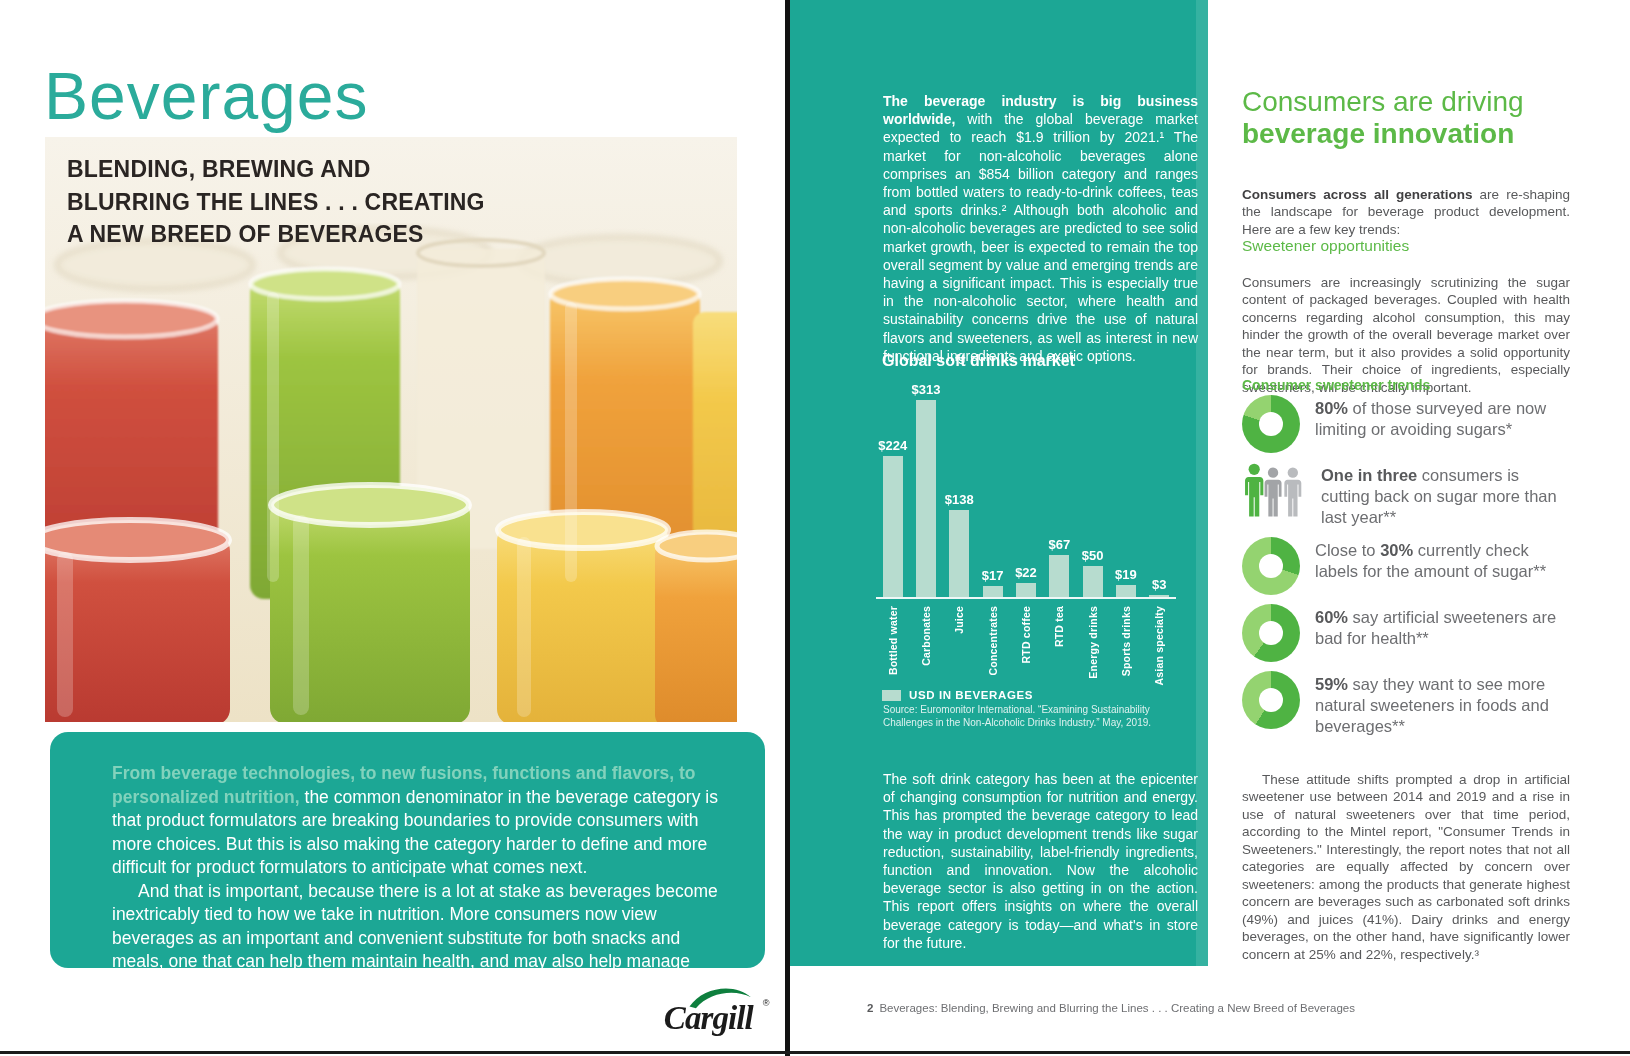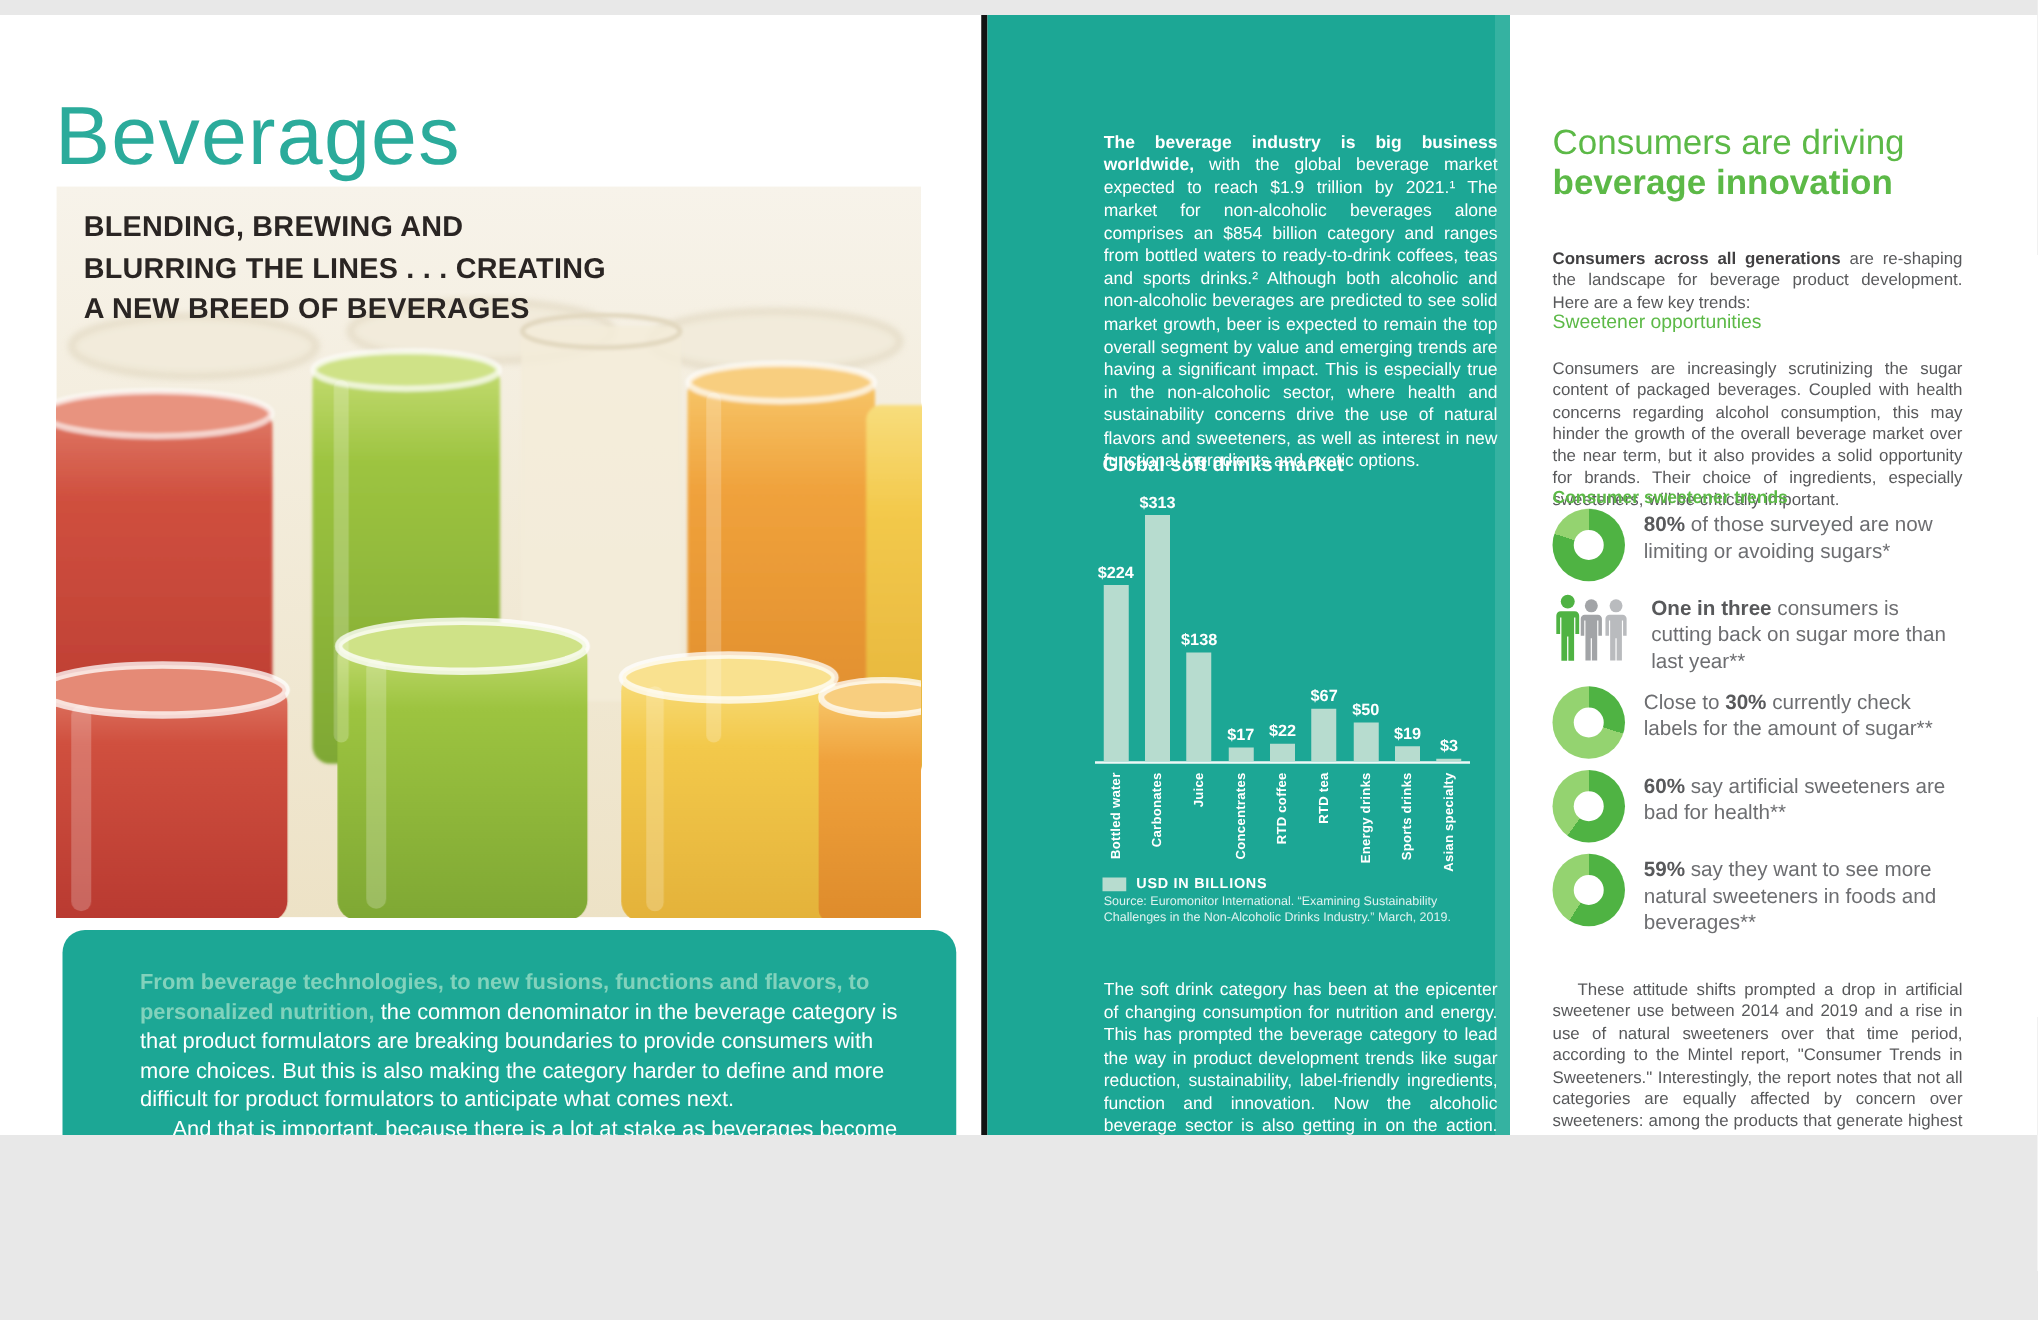--- a/index.html
+++ b/index.html
@@ -1,17 +1,17 @@
 <!DOCTYPE html>
 <html><head>
 <meta charset="utf-8">
 <style>
   html,body{margin:0;padding:0;background:#e8e8e8;}
-  .spread{position:relative;width:1630px;height:896px;background:#ffffff;overflow:hidden;
-          font-family:"Liberation Sans", sans-serif;margin-top:12px;-webkit-font-smoothing:antialiased;}
+  .spread{position:relative;width:1630px;height:1056px;background:#ffffff;overflow:hidden;
+          font-family:"Liberation Sans", sans-serif;-webkit-font-smoothing:antialiased;}
   [data-interactable]{box-sizing:border-box;}
 
   
   .page-left{position:absolute;left:0;top:0;width:785px;height:1056px;background:#fff;}
   .bev-title{position:absolute;left:44px;top:58px;font-size:66px;font-weight:300;
              letter-spacing:1px;color:#2BAB9B;}
   .insights-badge{position:absolute;left:607px;top:64px;width:130px;height:70px;
                   background:#1CA795;border-radius:26px 26px 0 26px;color:#fff;
                   font-weight:bold;font-size:21px;line-height:1.25;padding:11px 0 0 17px;}
   .photo{position:absolute;left:45px;top:137px;width:692px;height:585px;overflow:hidden;}
@@ -263,25 +263,25 @@
           </div>
           <div class="xslot" data-interactable="false">
             <div class="xlabel" data-interactable="false">Sports drinks</div>
           </div>
           <div class="xslot" data-interactable="false">
             <div class="xlabel" data-interactable="false">Asian specialty</div>
           </div>
         </div>
       <div class="legend" data-interactable="false">
         <span class="legend-swatch" data-interactable="false"></span>
-        <span class="legend-label" data-interactable="false">USD IN BILLIONS</span>
+        <span class="legend-label" data-interactable="false">USD IN BEVERAGES</span>
       </div>
     </div>
 
-    <div class="chart-source" data-interactable="false">Source: Euromonitor International. “Examining Sustainability Challenges in the Non-Alcoholic Drinks Industry.” March, 2019.</div>
+    <div class="chart-source" data-interactable="false">Source: Euromonitor International. “Examining Sustainability Challenges in the Non-Alcoholic Drinks Industry.” May, 2019.</div>
 
     <p class="mid-para2" data-interactable="false">The soft drink category has been at the epicenter of changing consumption for nutrition and energy. This has prompted the beverage category to lead the way in product development trends like sugar reduction, sustainability, label-friendly ingredients, function and innovation. Now the alcoholic beverage sector is also getting in on the action. This report offers insights on where the overall beverage category is today—and what's in store for the future.</p>
   </div>
 
   <div class="right-col" data-interactable="false">
     <div class="rc-title" data-interactable="false">
       <div class="t1" data-interactable="false">Consumers are driving</div>
       <div class="t2" data-interactable="false">beverage innovation</div>
     </div>
 

